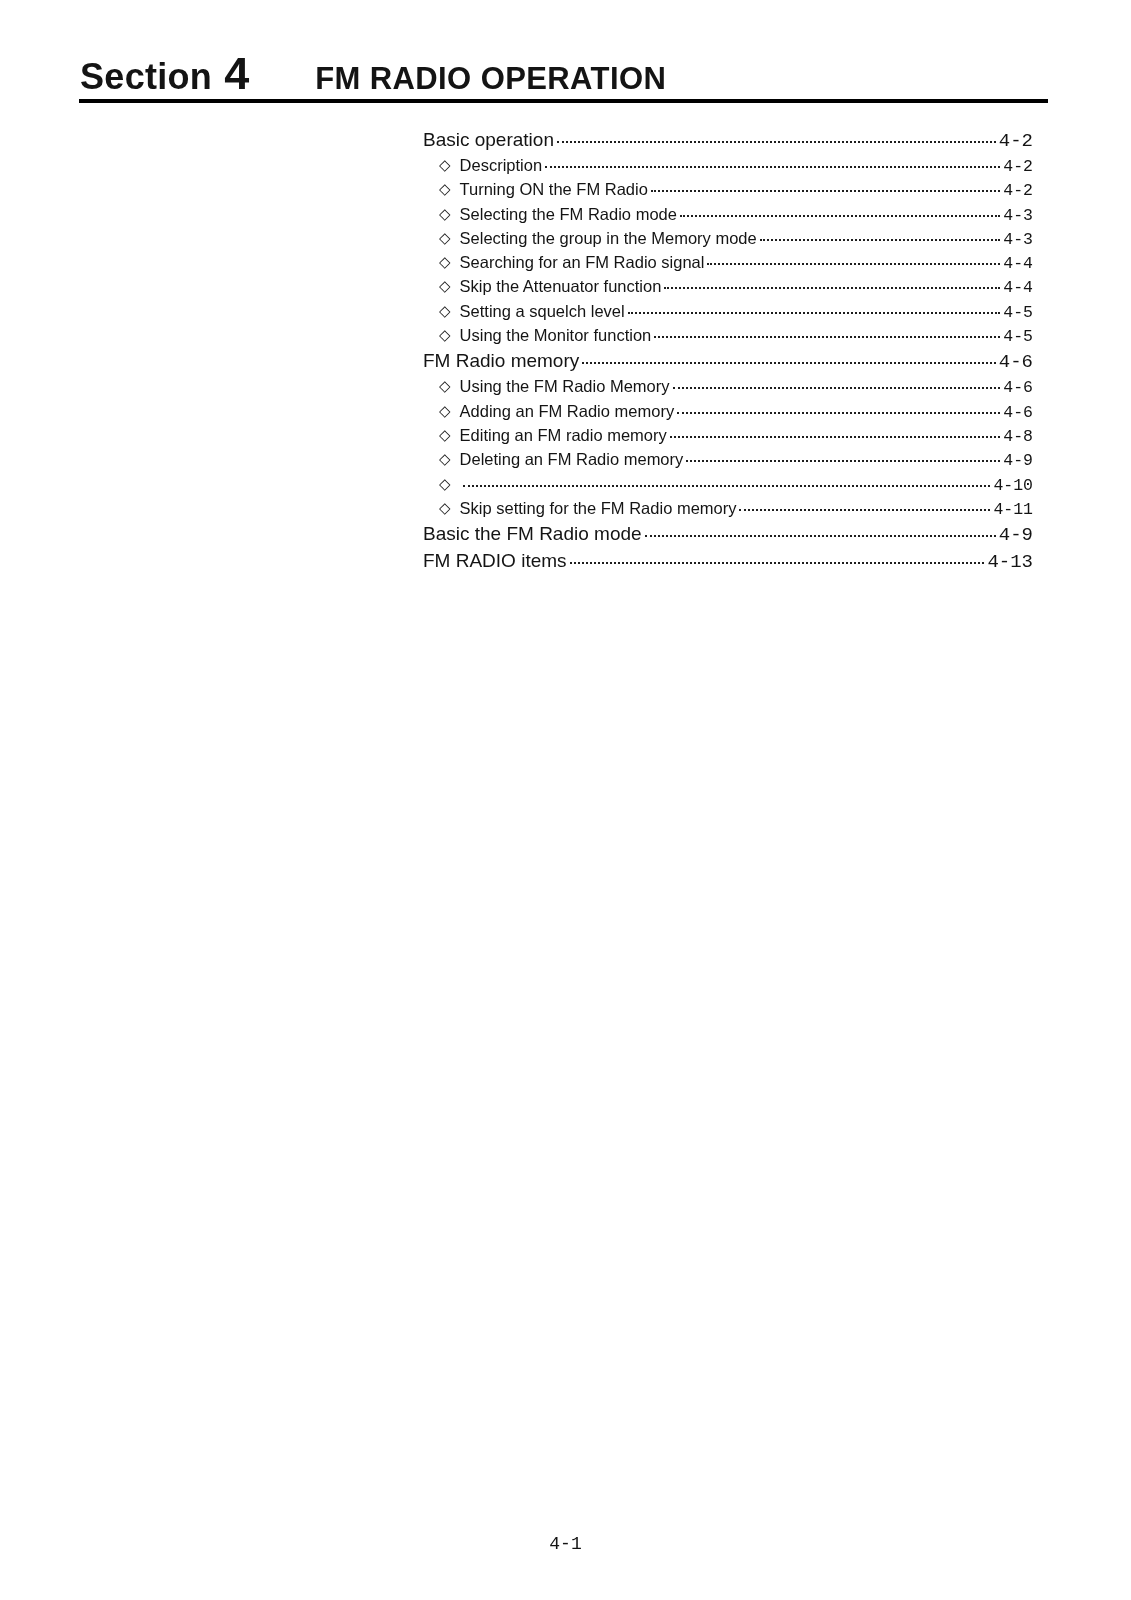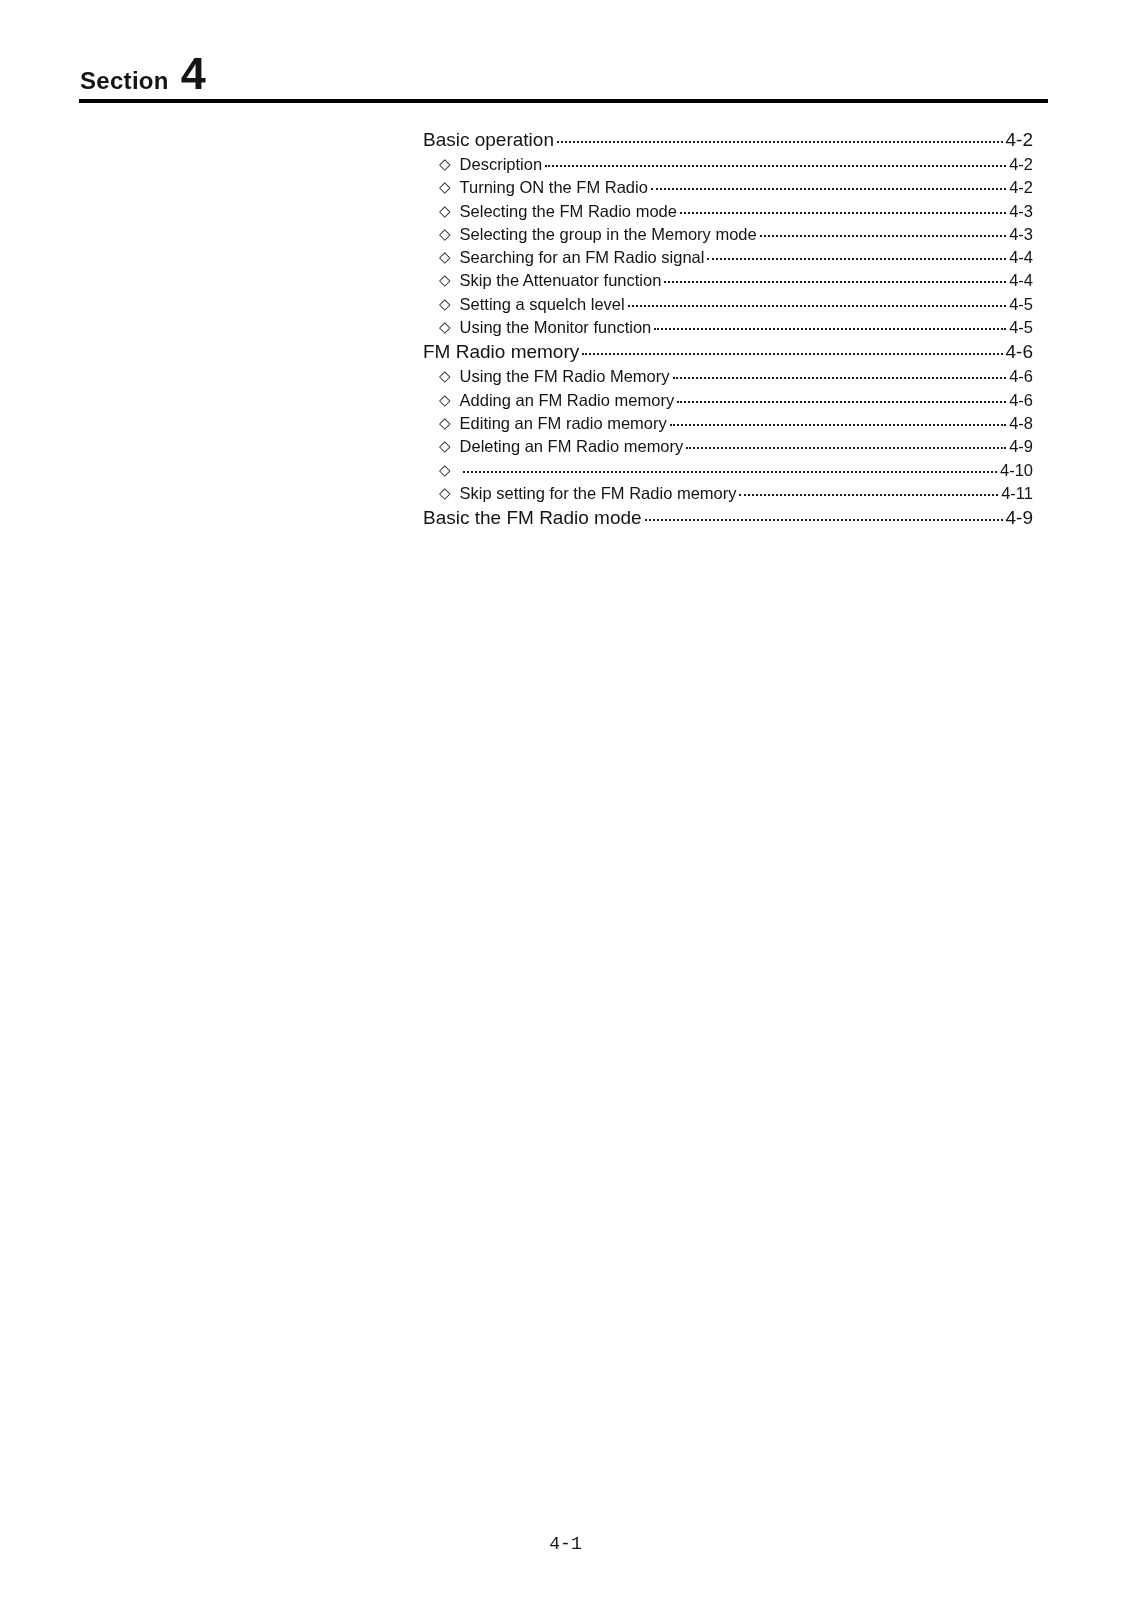--- a/index.html
+++ b/index.html
@@ -17,21 +17,21 @@
   .header {
     position: absolute;
     left: 80px;
     top: 48px;
     right: 83px;
     display: flex;
     align-items: baseline;
   }
   .section-label {
     font-weight: bold;
-    font-size: 24px;
+    font-size: 36px;
     letter-spacing: 0.3px;
   }
   .section-number {
     font-weight: bold;
     font-size: 45px;
     margin-left: 12px;
   }
   .section-title {
     font-weight: bold;
     font-size: 31px;
@@ -77,41 +77,42 @@
   }
   .label { flex: 0 0 auto; }
   .leader {
     flex: 1 1 auto;
     min-width: 18px;
     margin: 0 3px;
     border-bottom: 2px dotted #1d1d1d;
     position: relative;
     top: -3px;
   }
-  .pagenum { flex: 0 0 auto; }
+  .pagenum { flex: 0 0 auto; font-family: Liberation Mono, monospace; }
 
   
   .footer {
     position: absolute;
     left: 0;
     top: 1534px;
     width: 100%;
     text-align: center;
     font-size: 18px;
     font-family: Liberation Mono, monospace;
   }
 </style>
 </head>
 <body>
 
 <div class="page">
 
   <div class="header">
     <span class="section-label">Section</span>
     <span class="section-number">4</span>
+    <h1 class="section-title">FM RADIO OPERATION</h1>
   </div>
 
   <div class="header-rule"></div>
 
   <nav class="toc" id="toc">
       <div class="toc-row lvl1">
         <span class="label">Basic operation</span>
         <span class="leader"></span>
         <span class="pagenum">4-2</span>
       </div>
@@ -200,20 +201,25 @@
       <div class="toc-row lvl2">
         <span class="bullet">◇</span>
         <span class="label">Skip setting for the FM Radio memory</span>
         <span class="leader"></span>
         <span class="pagenum">4-11</span>
       </div>
       <div class="toc-row lvl1">
         <span class="label">Basic the FM Radio mode</span>
         <span class="leader"></span>
         <span class="pagenum">4-9</span>
+      </div>
+      <div class="toc-row lvl1">
+        <span class="label">FM RADIO items</span>
+        <span class="leader"></span>
+        <span class="pagenum">4-13</span>
       </div>
     </nav>
 
   <div class="footer">
     <span>4-1</span>
   </div>
 
 </div>
 
 </body></html>

